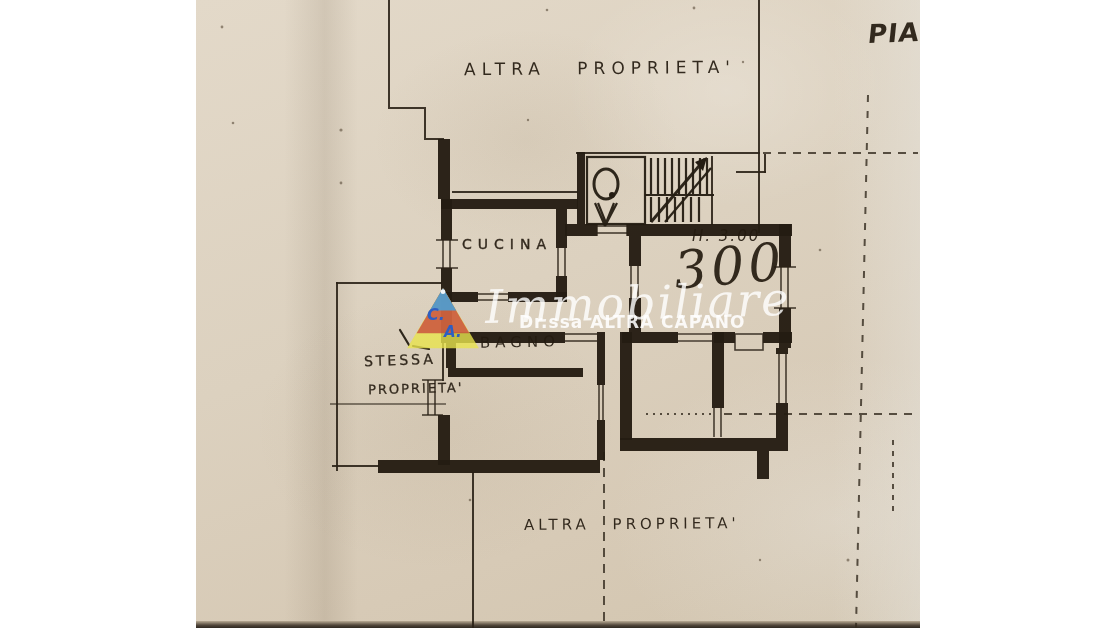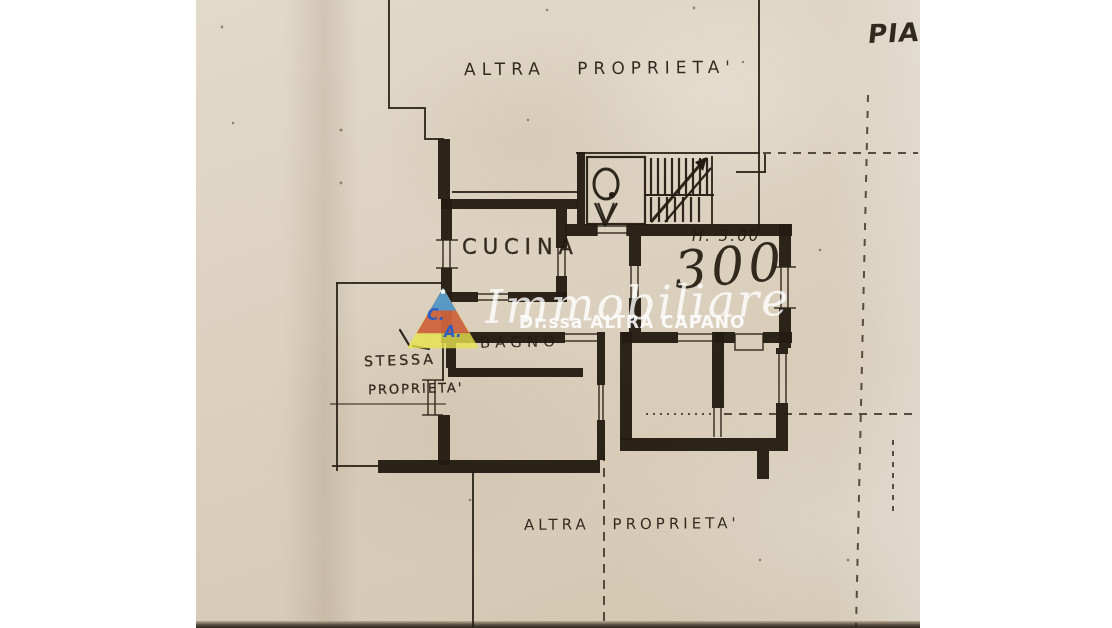--- a/index.html
+++ b/index.html
@@ -16,21 +16,21 @@
          radial-gradient(230px 170px at 530px 90px,rgba(255,255,255,.20),rgba(0,0,0,0) 70%),
          radial-gradient(300px 220px at 640px 520px,rgba(235,233,228,.35),rgba(0,0,0,0) 75%);}
   .rightband{position:absolute;left:636px;top:0;width:88px;height:100%;
         background:linear-gradient(90deg,rgba(0,0,0,0),rgba(231,229,223,.45));}
   .bottom-edge{position:absolute;left:0;right:0;bottom:0;height:7px;
         background:linear-gradient(180deg,#b9ab94,#51463a 60%,#2e2820);}
   .plan-svg{position:absolute;inset:0;z-index:2;}
   .lbl{position:absolute;z-index:3;color:#241b10;white-space:nowrap;opacity:.92;line-height:1;}
   .lbl-altra-top{left:268px;top:60px;font-size:17px;letter-spacing:6px;word-spacing:20px;transform:rotate(-.5deg);}
   .lbl-pia{left:672px;top:20px;font-size:26px;font-weight:bold;letter-spacing:1px;transform:skewX(-8deg) rotate(-2deg);}
-  .lbl-cucina{left:266px;top:237px;font-size:21px;letter-spacing:6px;-webkit-text-stroke:.4px #241b10;}
+  .lbl-cucina{left:266px;top:237px;font-size:14px;letter-spacing:6px;-webkit-text-stroke:.4px #241b10;}
   .lbl-h{left:496px;top:229px;font-size:15px;font-style:italic;letter-spacing:2px;}
   .lbl-300{left:478px;top:240px;font-size:52px;font-family:"DejaVu Serif",serif;font-style:italic;
            letter-spacing:4px;transform:rotate(-5deg);}
   .lbl-bagno{left:284px;top:335px;font-size:15px;letter-spacing:5px;transform:rotate(-1deg);}
   .lbl-stessa1{left:168px;top:353px;font-size:14px;letter-spacing:3px;transform:rotate(-2deg);-webkit-text-stroke:.3px #241b10;}
   .lbl-stessa2{left:172px;top:382px;font-size:13px;letter-spacing:2px;transform:rotate(-1.5deg);-webkit-text-stroke:.3px #241b10;}
   .lbl-altra-bottom{left:328px;top:517px;font-size:15px;letter-spacing:4px;word-spacing:14px;transform:rotate(-.5deg);}
   .wm{position:absolute;left:207px;top:280px;width:560px;height:80px;z-index:4;}
   .wm-logo{position:absolute;left:0;top:6px;width:80px;height:66px;}
   .wm-title{position:absolute;left:82px;top:0;font-family:"DejaVu Serif",serif;font-style:italic;

